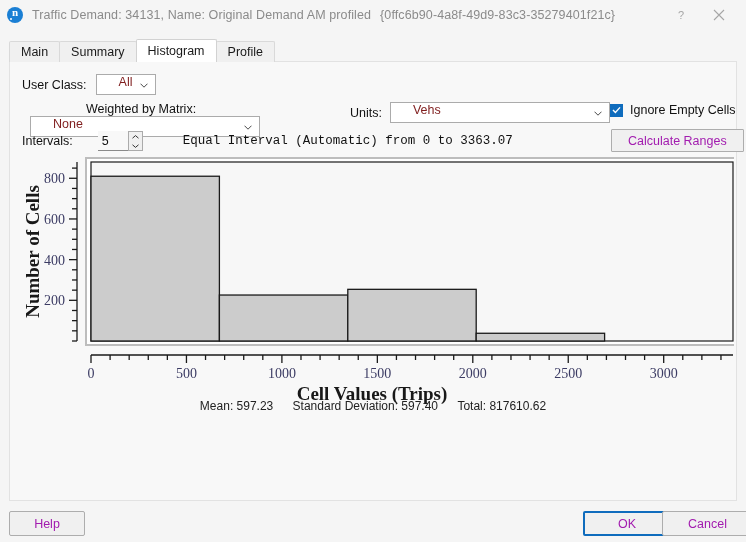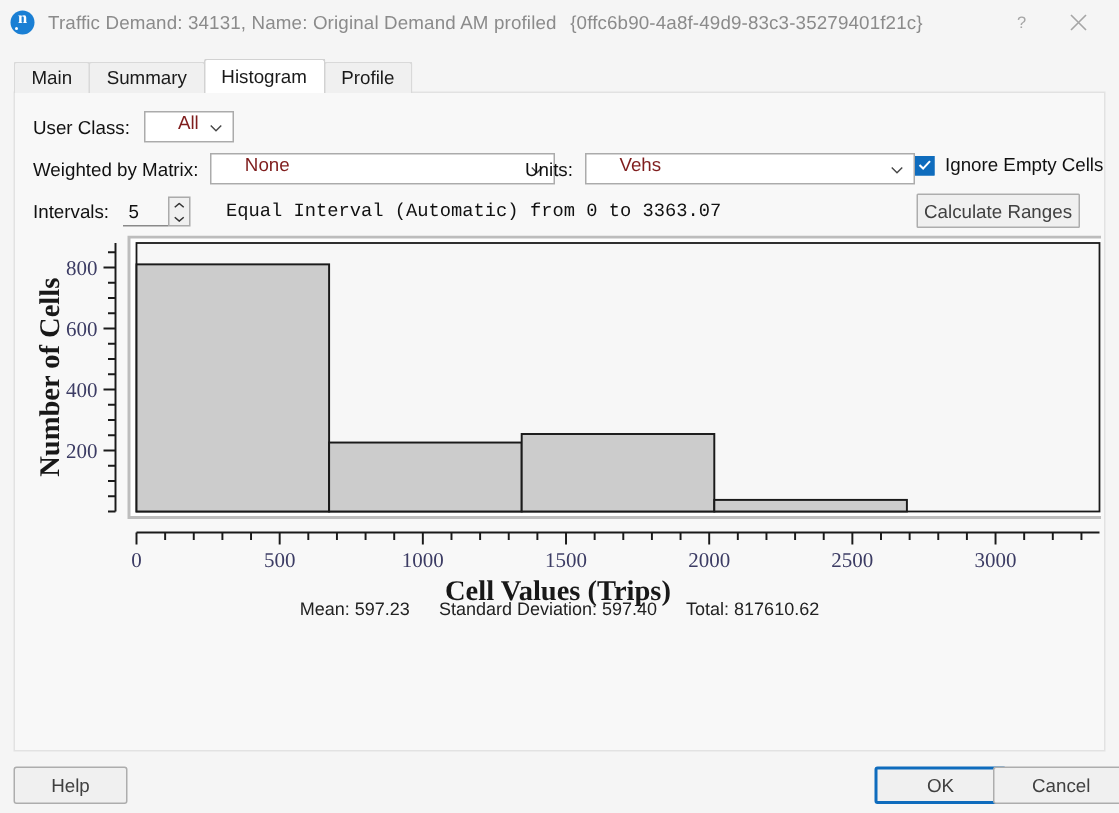--- a/index.html
+++ b/index.html
@@ -98,24 +98,24 @@
     background: #f8f8f8;
     border: 1px solid #e2e2e2;
     box-sizing: border-box;
   }
 
   
   .row { position: absolute; display: flex; align-items: center; }
   .lbl { font-size: 12.5px; color: #111111; white-space: nowrap; }
 
   .row-userclass { left: 12px; top: 12px; }
-  .row-weighted  { left: 12px; top: 40px; }
+  .row-weighted  { left: 12px; top: 40px; flex-direction: column; }
   .row-units     { left: 340px; top: 40px; }
   .row-ignore    { left: 600px; top: 41px; }
-  .row-intervals { left: 12px; top: 69px; }
+  .row-intervals { left: 12px; top: 69px; gap: 16px; }
   .row-calc      { left: 601px; top: 67px; }
 
   .combo {
     position: relative;
     height: 21px;
     background: #ffffff;
     border: 1px solid #ababab;
     box-sizing: border-box;
     display: flex; align-items: flex-start;
     padding-left: 22px;
@@ -173,23 +173,23 @@
   }
   .spin-btn svg { display: block; }
   .eqtext { margin-left: 24px; font-size: 12.5px; color: #111; white-space: nowrap; font-family: Liberation Mono, monospace; }
 
   .btn {
     height: 23px;
     background: #f0f0f0;
     border: 1px solid #adadad;
     box-sizing: border-box;
     font-size: 12.5px;
-    color: #404040;
+    color: #a21caf;
     display: flex; align-items: center; justify-content: center;
-    padding: 0 4px;
+    padding: 0 16px;
     cursor: default;
     border-radius: 1px;
     white-space: nowrap;
   }
 
   
   .chart {
     position: absolute;
     left: 9px; top: 95px;
     width: 715px; height: 250px;

